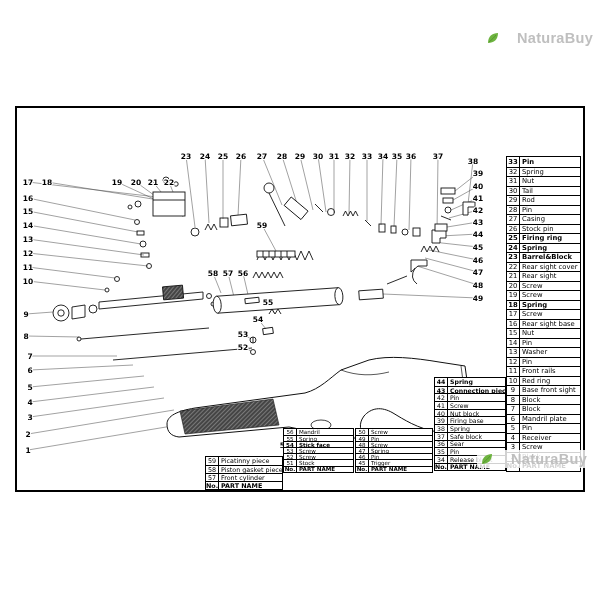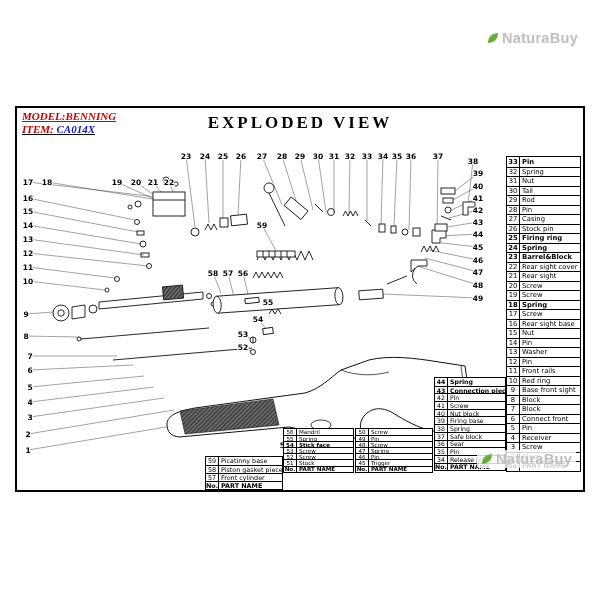--- a/index.html
+++ b/index.html
@@ -25,21 +25,21 @@
   .prow .cno{width:12px;flex:0 0 12px;text-align:center;border-right:1px solid #000;
              align-self:stretch;display:flex;align-items:center;justify-content:center;}
   .prow .cname{padding-left:2px;flex:1;}
   .prow.b,.prow.head{font-weight:bold;}
   .t-main{left:489px;top:48px;width:75px;}   .t-main .prow{height:9.5px;font-size:6.8px;}
   .t-g44{left:417px;top:269px;width:72px;}   .t-g44 .prow{height:7.7px;font-size:6.2px;}
   .t-g50{left:338px;top:320px;width:78px;}   .t-g50 .prow{height:6.1px;font-size:5.6px;}
   .t-g56{left:266px;top:320px;width:71px;}   .t-g56 .prow{height:6.1px;font-size:5.6px;}
   .t-g59{left:188px;top:348px;width:78px;}   .t-g59 .prow{height:8px;font-size:6.4px;}
   
-  .wm{position:absolute;display:flex;align-items:center;gap:3px;z-index:6;
+  .wm{position:absolute;display:flex;align-items:center;gap:18px;z-index:6;
       font-family:"Liberation Sans",sans-serif;font-weight:bold;font-size:14.5px;
       color:#bfbfbf;letter-spacing:.3px;}
   .wm-top{left:487px;top:30px;}
   .wm-bottom{left:477px;top:450px;background:rgba(255,255,255,.82);padding:1px 4px;border-radius:2px;}
   
   #leader-lines line{stroke:#444;stroke-width:.5;}
   #callout-labels text{font-family:"DejaVu Sans",sans-serif;font-size:7.5px;font-weight:bold;
       fill:#000;text-anchor:middle;paint-order:stroke;stroke:#fff;stroke-width:2px;}
   .art{stroke:#111;fill:none;stroke-width:.9;}
 </style>
@@ -51,26 +51,21 @@
   <div class="wm wm-top">
     <svg width="12" height="12" viewBox="0 0 12 12">
       <path d="M1,11 C1,4.5 5,1 11,1 C11,7.5 7,11 1,11 Z" fill="#6db33f"></path>
       <path d="M2,10 C5,7.5 7,5.5 9,3" stroke="#4e8f2a" stroke-width="0.8" fill="none"></path>
     </svg>
     <span>NaturaBuy</span>
   </div>
 
   <div class="frame">
 
-    <div class="modelbox">
-      <div class="model-line red">MODEL:BENNING</div>
-      <div class="item-line"><span class="red">ITEM:</span> <span class="blue">CA014X</span></div>
-    </div>
-
-    <div class="title">EXPLODED VIEW</div>
+
 
     <svg class="diagram-svg" width="566" height="382" viewBox="0 0 566 382">
       <defs>
         <pattern id="hatch" width="3" height="3" patternUnits="userSpaceOnUse" patternTransform="rotate(45)">
           <rect width="3" height="3" fill="#454545"></rect>
           <line x1="0" y1="0" x2="0" y2="3" stroke="#d8d8d8" stroke-width="0.7"></line>
         </pattern>
       </defs>
 
       <g id="leader-lines">
@@ -404,21 +399,21 @@
         <div class="prow">
           <span class="cno">8</span>
           <span class="cname">Block</span>
         </div>
         <div class="prow">
           <span class="cno">7</span>
           <span class="cname">Block</span>
         </div>
         <div class="prow">
           <span class="cno">6</span>
-          <span class="cname">Connect front</span>
+          <span class="cname">Mandril plate</span>
         </div>
         <div class="prow">
           <span class="cno">5</span>
           <span class="cname">Pin</span>
         </div>
         <div class="prow">
           <span class="cno">4</span>
           <span class="cname">Receiver</span>
         </div>
         <div class="prow">
@@ -540,21 +535,21 @@
           <span class="cname">Stock</span>
         </div>
         <div class="prow b head">
           <span class="cno">No.</span>
           <span class="cname">PART NAME</span>
         </div>
       </div>
     <div class="ptable t-g59">
         <div class="prow">
           <span class="cno">59</span>
-          <span class="cname">Picatinny base</span>
+          <span class="cname">Picatinny piece</span>
         </div>
         <div class="prow">
           <span class="cno">58</span>
           <span class="cname">Piston gasket piece</span>
         </div>
         <div class="prow">
           <span class="cno">57</span>
           <span class="cname">Front cylinder</span>
         </div>
         <div class="prow b head">

